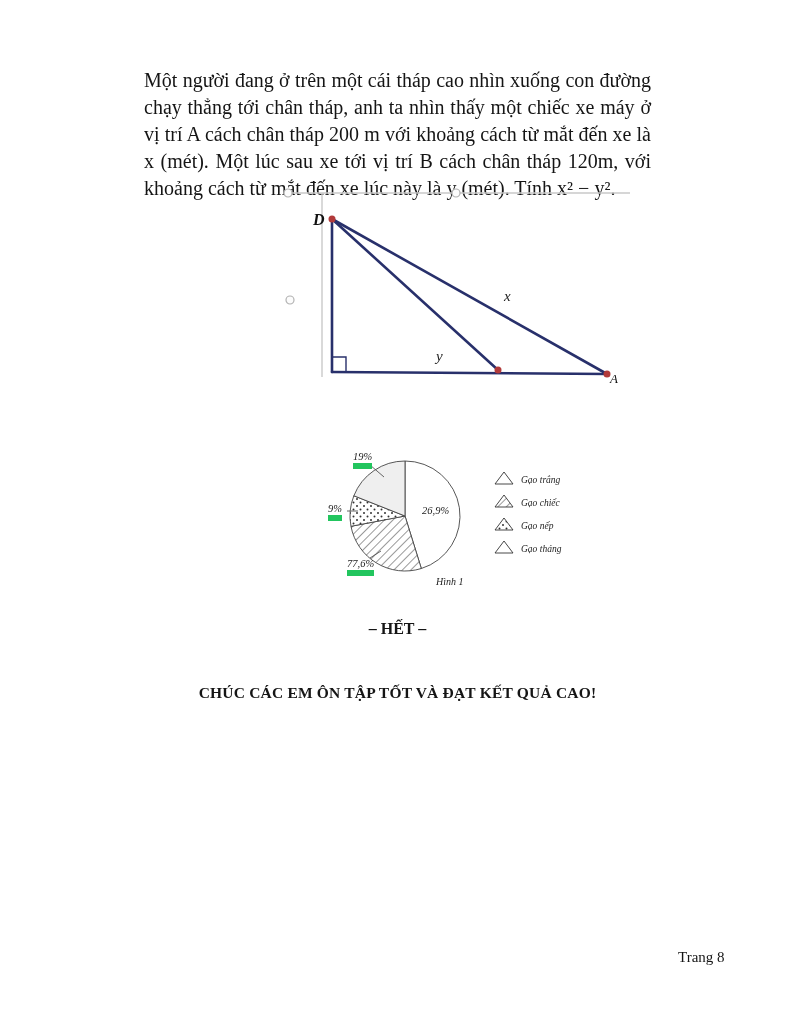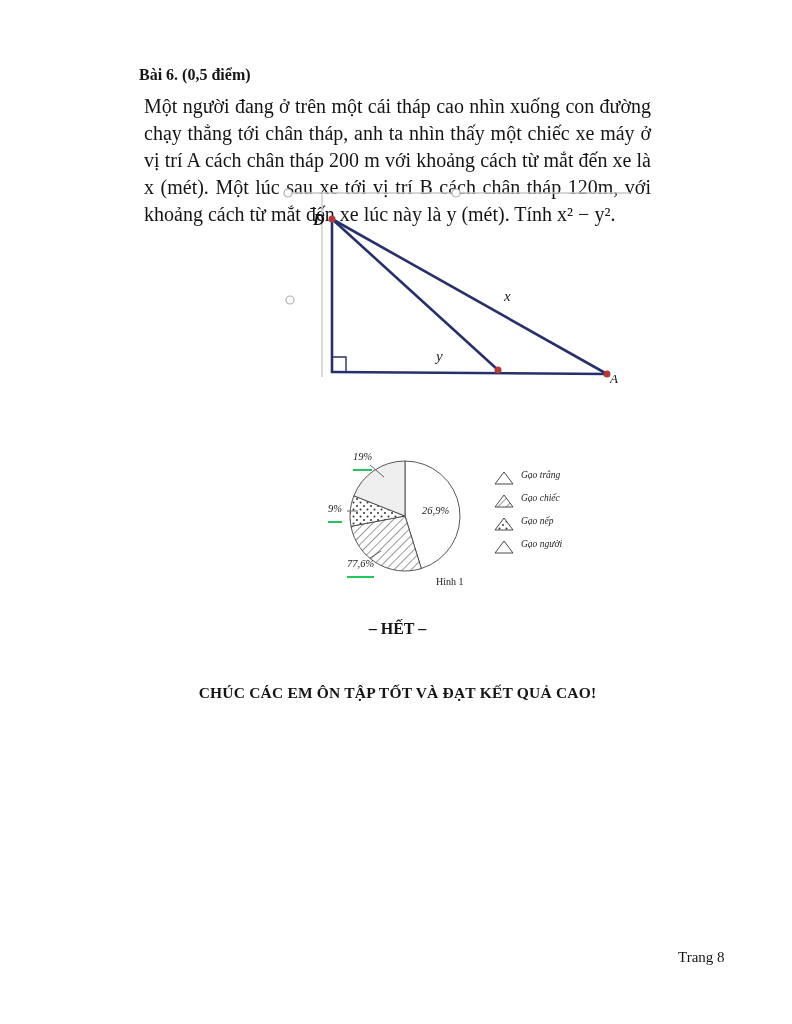--- a/index.html
+++ b/index.html
@@ -18,40 +18,39 @@
   .tri{stroke:#28306b;stroke-width:2.6;fill:none;stroke-linecap:round}
   .thin{stroke-width:1.4}
   .dot{fill:#b23a3a}
   .lbl{font-family:"Liberation Serif",serif;font-size:15px;font-style:italic;fill:#222}
   .lblD{font-family:"Liberation Serif",serif;font-size:16px;font-weight:bold;font-style:italic;fill:#111}
   .lblA{font-family:"Liberation Serif",serif;font-size:13px;font-style:italic;fill:#111}
 
   #pie{position:absolute;left:320px;top:448px}
   .callout{stroke:#555;stroke-width:0.9}
   .plabel{position:absolute;font-size:10.5px;font-style:italic;color:#222;white-space:nowrap}
-  .plabel.out{border-bottom:2px solid #22c55e;padding-bottom:7px}
+  .plabel.out{border-bottom:6px solid #22c55e;padding-bottom:1px}
 
   .legend{position:absolute;left:494px;top:470px}
-  .legend-item{display:flex;align-items:flex-start;height:15px;margin-bottom:8px}
+  .legend-item{display:flex;align-items:flex-end;height:15px;margin-bottom:8px}
   .legend-icon{margin-right:7px;flex:0 0 auto}
   .legend-label{font-size:9.5px;font-style:italic;color:#222;white-space:nowrap}
-  .caption{position:absolute;left:436px;top:576px;font-size:10px;color:#222}
+  .caption{position:absolute;left:436px;top:576px;font-size:10px;font-style:italic;color:#222}
 
   .center-line{position:absolute;left:139px;width:517px;text-align:center;font-weight:bold;font-size:16px}
   .het{top:620px}
   .wish{top:684px;font-size:15.5px;letter-spacing:.2px}
   .footer{position:absolute;left:678px;top:949px;font-size:15px}
 </style>
 </head>
 <body>
 
 <div class="page">
 
   <section class="block" style="top:62px">
-    <div class="heading">Bài 6. (0,5 điểm)</div>
     <p class="para"> Một người đang ở trên một cái tháp cao nhìn xuống con đường chạy thẳng tới chân tháp, anh ta nhìn thấy một chiếc xe máy ở vị trí A  cách chân tháp 200 m với khoảng cách từ mắt đến xe là x (mét). Một lúc sau xe tới vị trí B cách chân tháp 120m, với khoảng cách từ mắt đến xe lúc này là y (mét). Tính x² − y².</p>
   </section>
 
   <svg class="fig6" width="355" height="202" viewBox="0 0 355 202">
     <g>
       <line class="guide" x1="5" y1="8" x2="350" y2="8"></line>
       <line class="guide" x1="42" y1="8" x2="42" y2="192"></line>
       <circle class="handle" cx="8" cy="8" r="4"></circle>
       <circle class="handle" cx="176" cy="8" r="4"></circle>
       <circle class="handle" cx="10" cy="115" r="4"></circle>
@@ -121,21 +120,21 @@
     <div class="legend-item">
       <svg class="legend-icon" width="20" height="15" viewBox="0 0 20 15">
         <polygon points="10,2 19,14 1,14" fill="url(#dotsp)" stroke="#333" stroke-width="0.9"></polygon>
       </svg>
       <span class="legend-label">Gạo nếp</span>
     </div>
     <div class="legend-item">
       <svg class="legend-icon" width="20" height="15" viewBox="0 0 20 15">
         <polygon points="10,2 19,14 1,14" fill="#ffffff" stroke="#333" stroke-width="0.9"></polygon>
       </svg>
-      <span class="legend-label">Gạo người</span>
+      <span class="legend-label">Gạo tháng</span>
     </div>
   </div>
 
   <div class="caption">Hình 1</div>
 
   <div class="center-line het">– HẾT –</div>
   <div class="center-line wish">CHÚC CÁC EM ÔN TẬP TỐT VÀ ĐẠT KẾT QUẢ CAO!</div>
 
   <div class="footer">Trang 8</div>
 </div>

